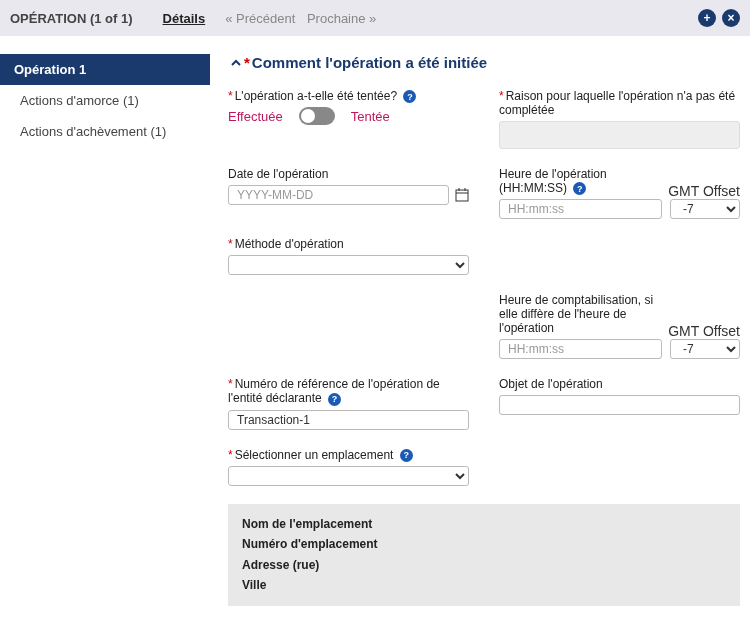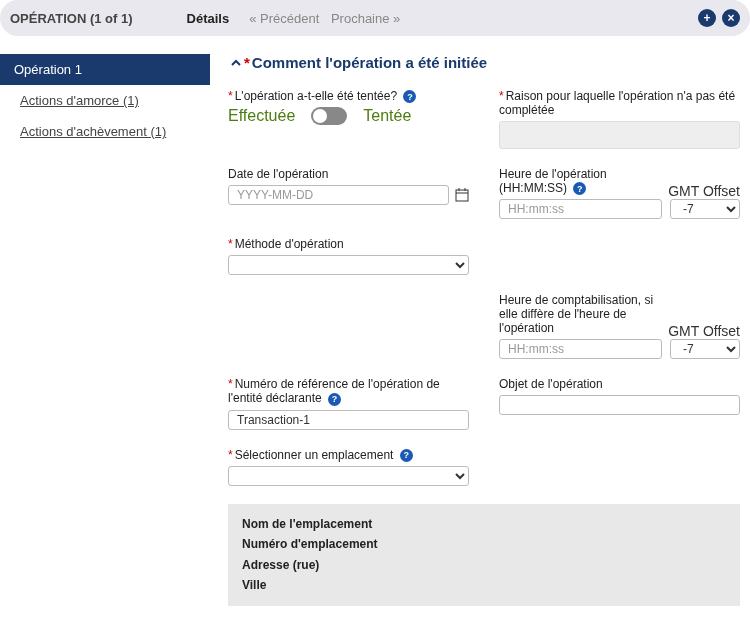--- a/index.html
+++ b/index.html
@@ -1,45 +1,45 @@
 <!DOCTYPE html>
 <html><head>
 <meta charset="utf-8">
 <style>
 * { box-sizing: border-box; margin: 0; padding: 0; }
 body { font-family: Arial, sans-serif; font-size: 13px; color: #333; width: 750px; background: #fff; }
 
-.topbar { display: flex; align-items: center; background: #e8e8ee; height: 36px; padding: 0 10px; border-radius: 18px; }
+.topbar { display: flex; align-items: center; background: #e8e8ee; height: 36px; padding: 0 10px; }
 .topbar-title { font-weight: bold; color: #444; font-size: 13px; margin-right: 30px; }
-.topbar-details { font-weight: bold; color: #222; margin-right: 20px; cursor: pointer; margin-left: 24px; }
+.topbar-details { font-weight: bold; text-decoration: underline; color: #222; margin-right: 20px; cursor: pointer; }
 .topbar-nav { color: #888; font-size: 13px; }
 .topbar-nav span { margin-right: 8px; }
 .topbar-spacer { flex: 1; }
 .topbar-icons { display: flex; gap: 6px; }
 .circle-btn { width: 18px; height: 18px; border-radius: 50%; background: #1a3a6e; color: #fff; display: flex; align-items: center; justify-content: center; font-size: 12px; cursor: pointer; font-weight: bold; }
 
 .layout { display: flex; }
 .sidebar { width: 210px; padding-top: 18px; }
 .side-item { padding: 8px 14px; font-size: 13px; cursor: pointer; }
-.side-item.active { background: #1a3a6e; color: #fff; font-weight: normal; }
-.side-item.sub { padding-left: 20px; color: #444; text-decoration: underline; }
+.side-item.active { background: #1a3a6e; color: #fff; font-weight: bold; }
+.side-item.sub { padding-left: 20px; color: #444; }
 
 .main { flex: 1; padding: 18px 10px 20px 18px; }
 .section-header { display: flex; align-items: center; color: #1a3a6e; font-weight: bold; font-size: 15px; margin-bottom: 18px; }
 .chevron { width: 16px; height: 16px; display: inline-flex; align-items: center; justify-content: center; cursor: pointer; }
 .chevron svg { stroke: #1a3a6e; }
 .req-star { color: #c00; margin-right: 2px; }
 
 .form-row { display: flex; gap: 30px; margin-bottom: 18px; }
 .form-col { flex: 1; min-width: 0; }
 .form-label { font-size: 12px; color: #222; margin-bottom: 4px; display: block; }
 .form-label .req { color: #c00; margin-right: 2px; }
 .help-icon { display: inline-flex; width: 13px; height: 13px; border-radius: 50%; background: #1a5ab5; color: #fff; font-size: 9px; align-items: center; justify-content: center; margin-left: 3px; vertical-align: middle; cursor: pointer; font-weight: bold; }
 
-.toggle-wrap { display: flex; align-items: center; gap: 16px; margin-top: 4px; font-size: 16px; color: #4d7c0f; }
+.toggle-wrap { display: flex; align-items: center; gap: 16px; margin-top: 4px; font-size: 13px; color: #be185d; }
 .toggle { width: 36px; height: 18px; background: #888; border-radius: 9px; position: relative; cursor: pointer; }
 .toggle::after { content: ""; position: absolute; width: 14px; height: 14px; background: #fff; border-radius: 50%; top: 2px; left: 2px; }
 
 input[type=text], select { width: 100%; height: 20px; border: 1px solid #bbb; border-radius: 3px; padding: 0 8px; font-size: 12px; color: #333; background: #fff; }
 input[type=text]::placeholder { color: #999; }
 .readonly-box { background: #eee; border: 1px solid #ddd; height: 28px; border-radius: 3px; }
 .date-row { display: flex; align-items: center; gap: 6px; }
 .date-row input { flex: 1; }
 .cal-icon { width: 14px; height: 14px; cursor: pointer; color: #333; }
 

